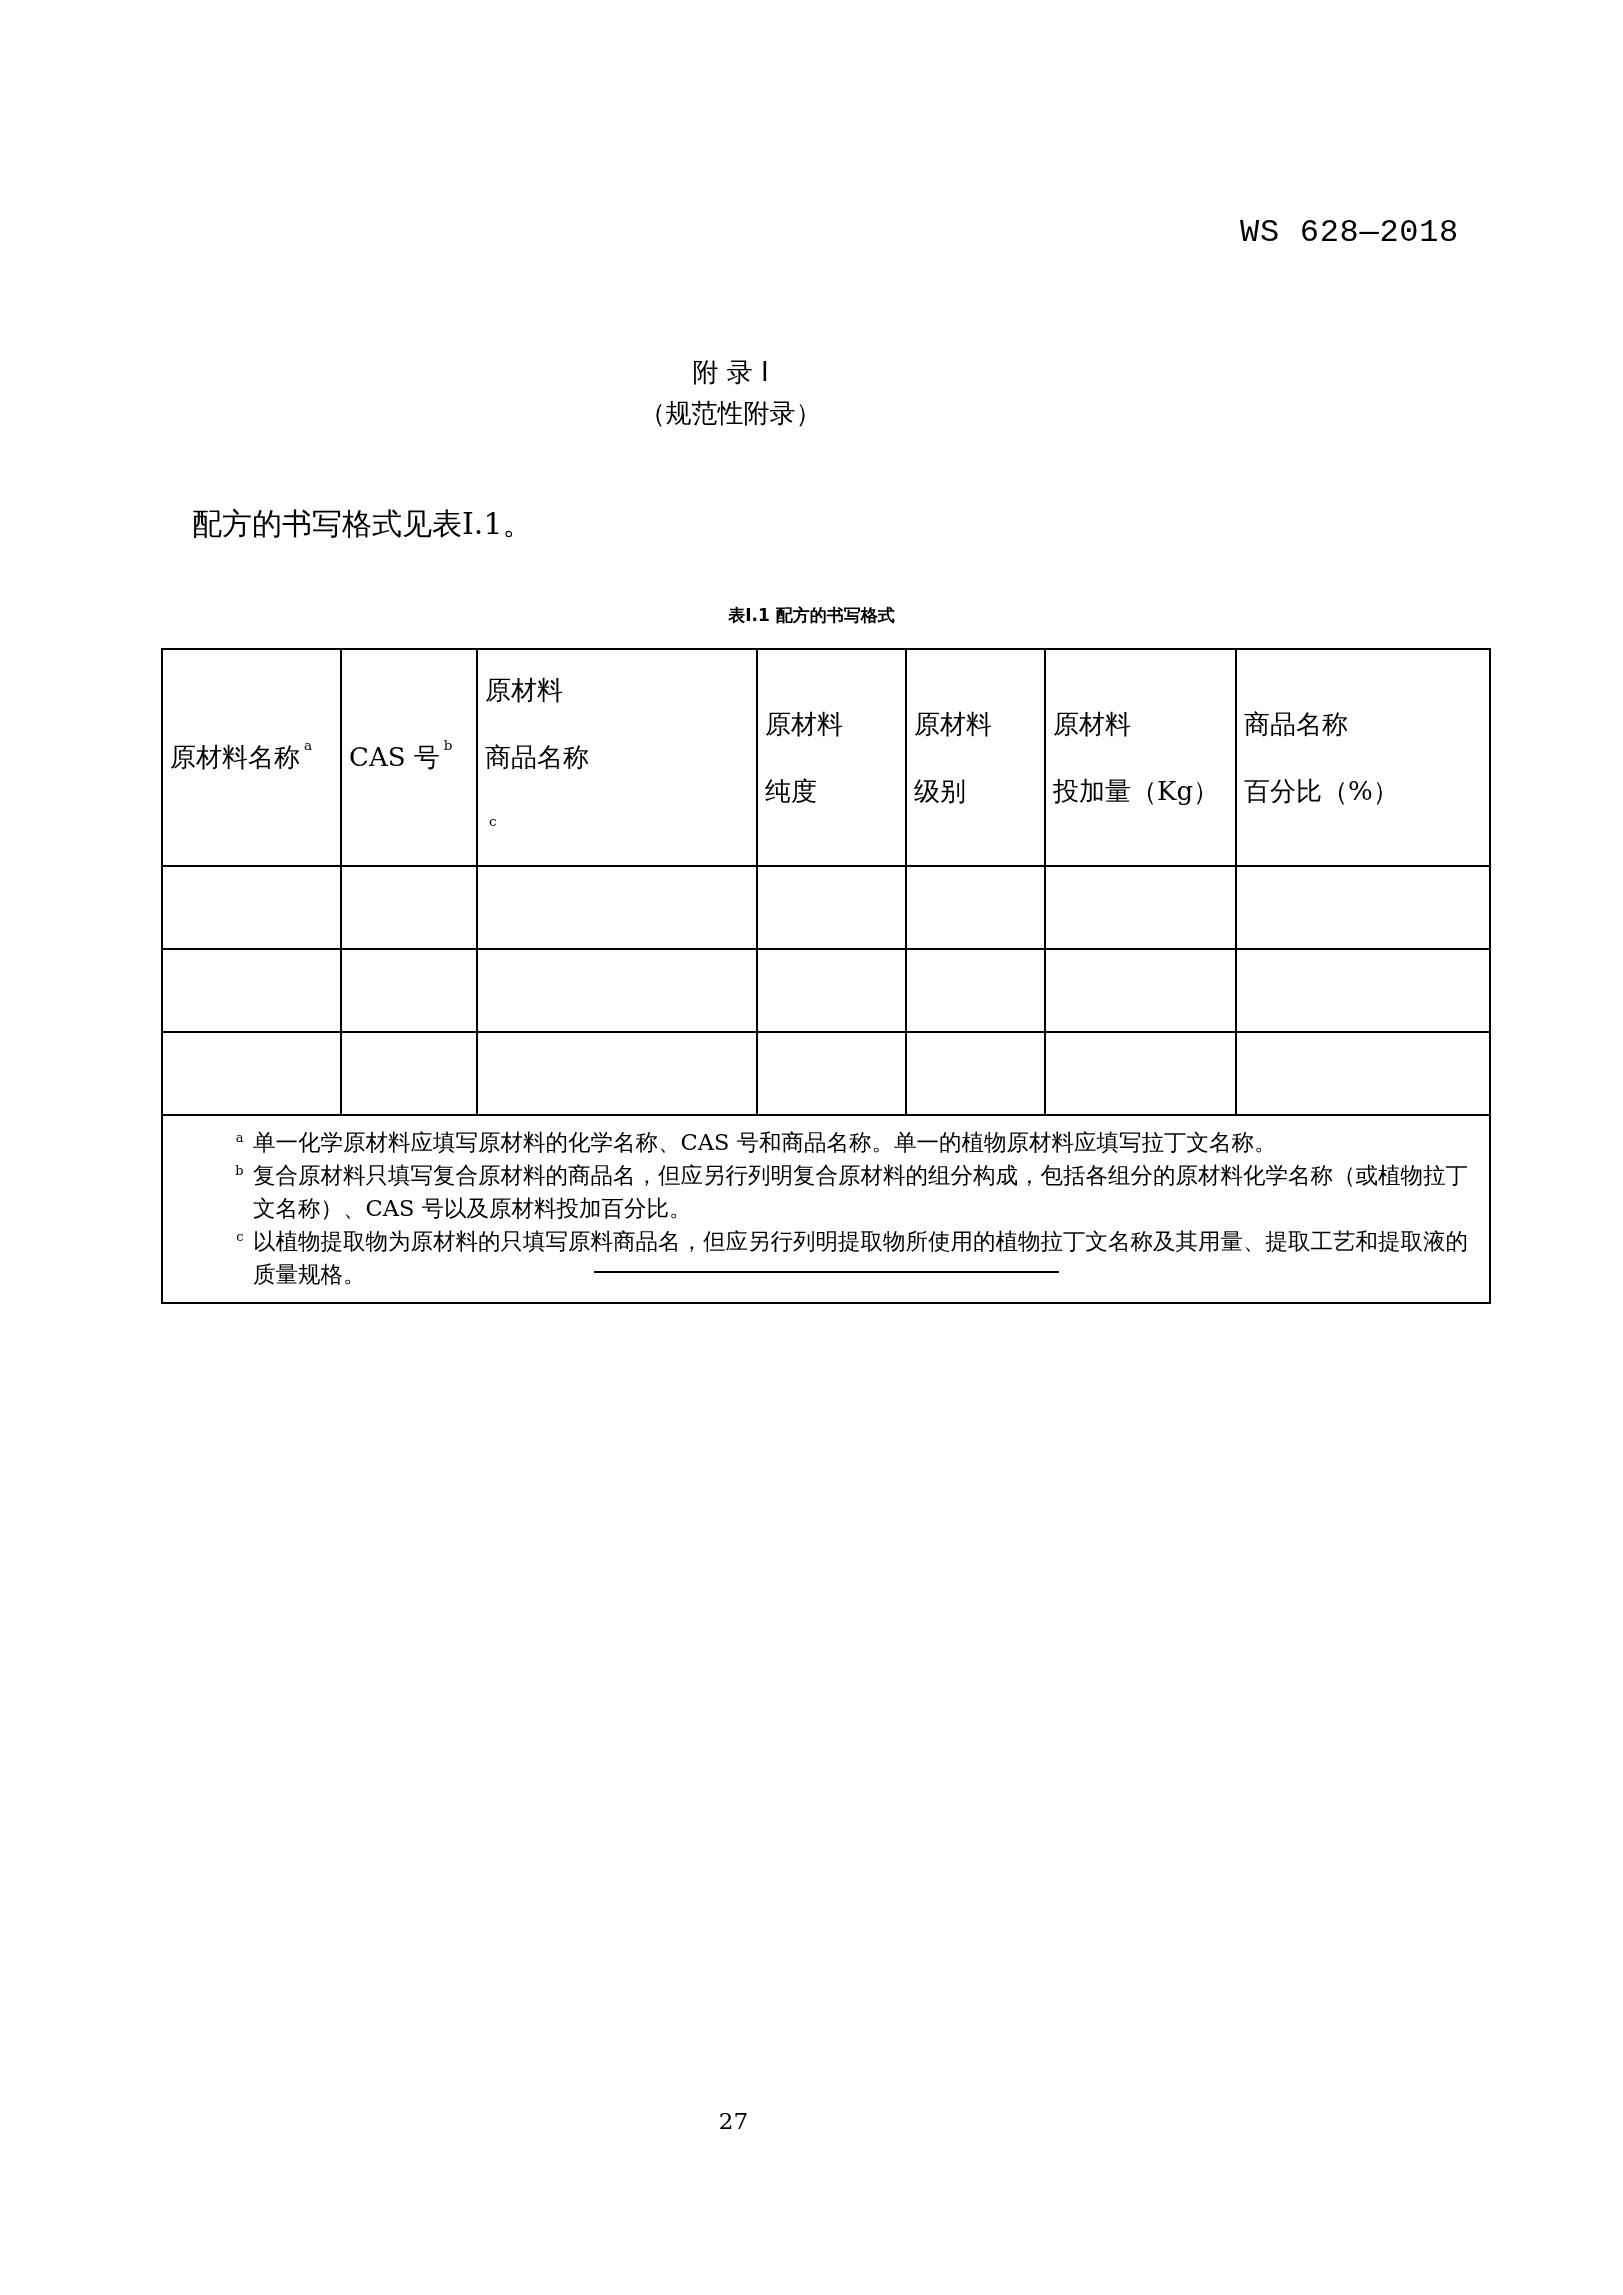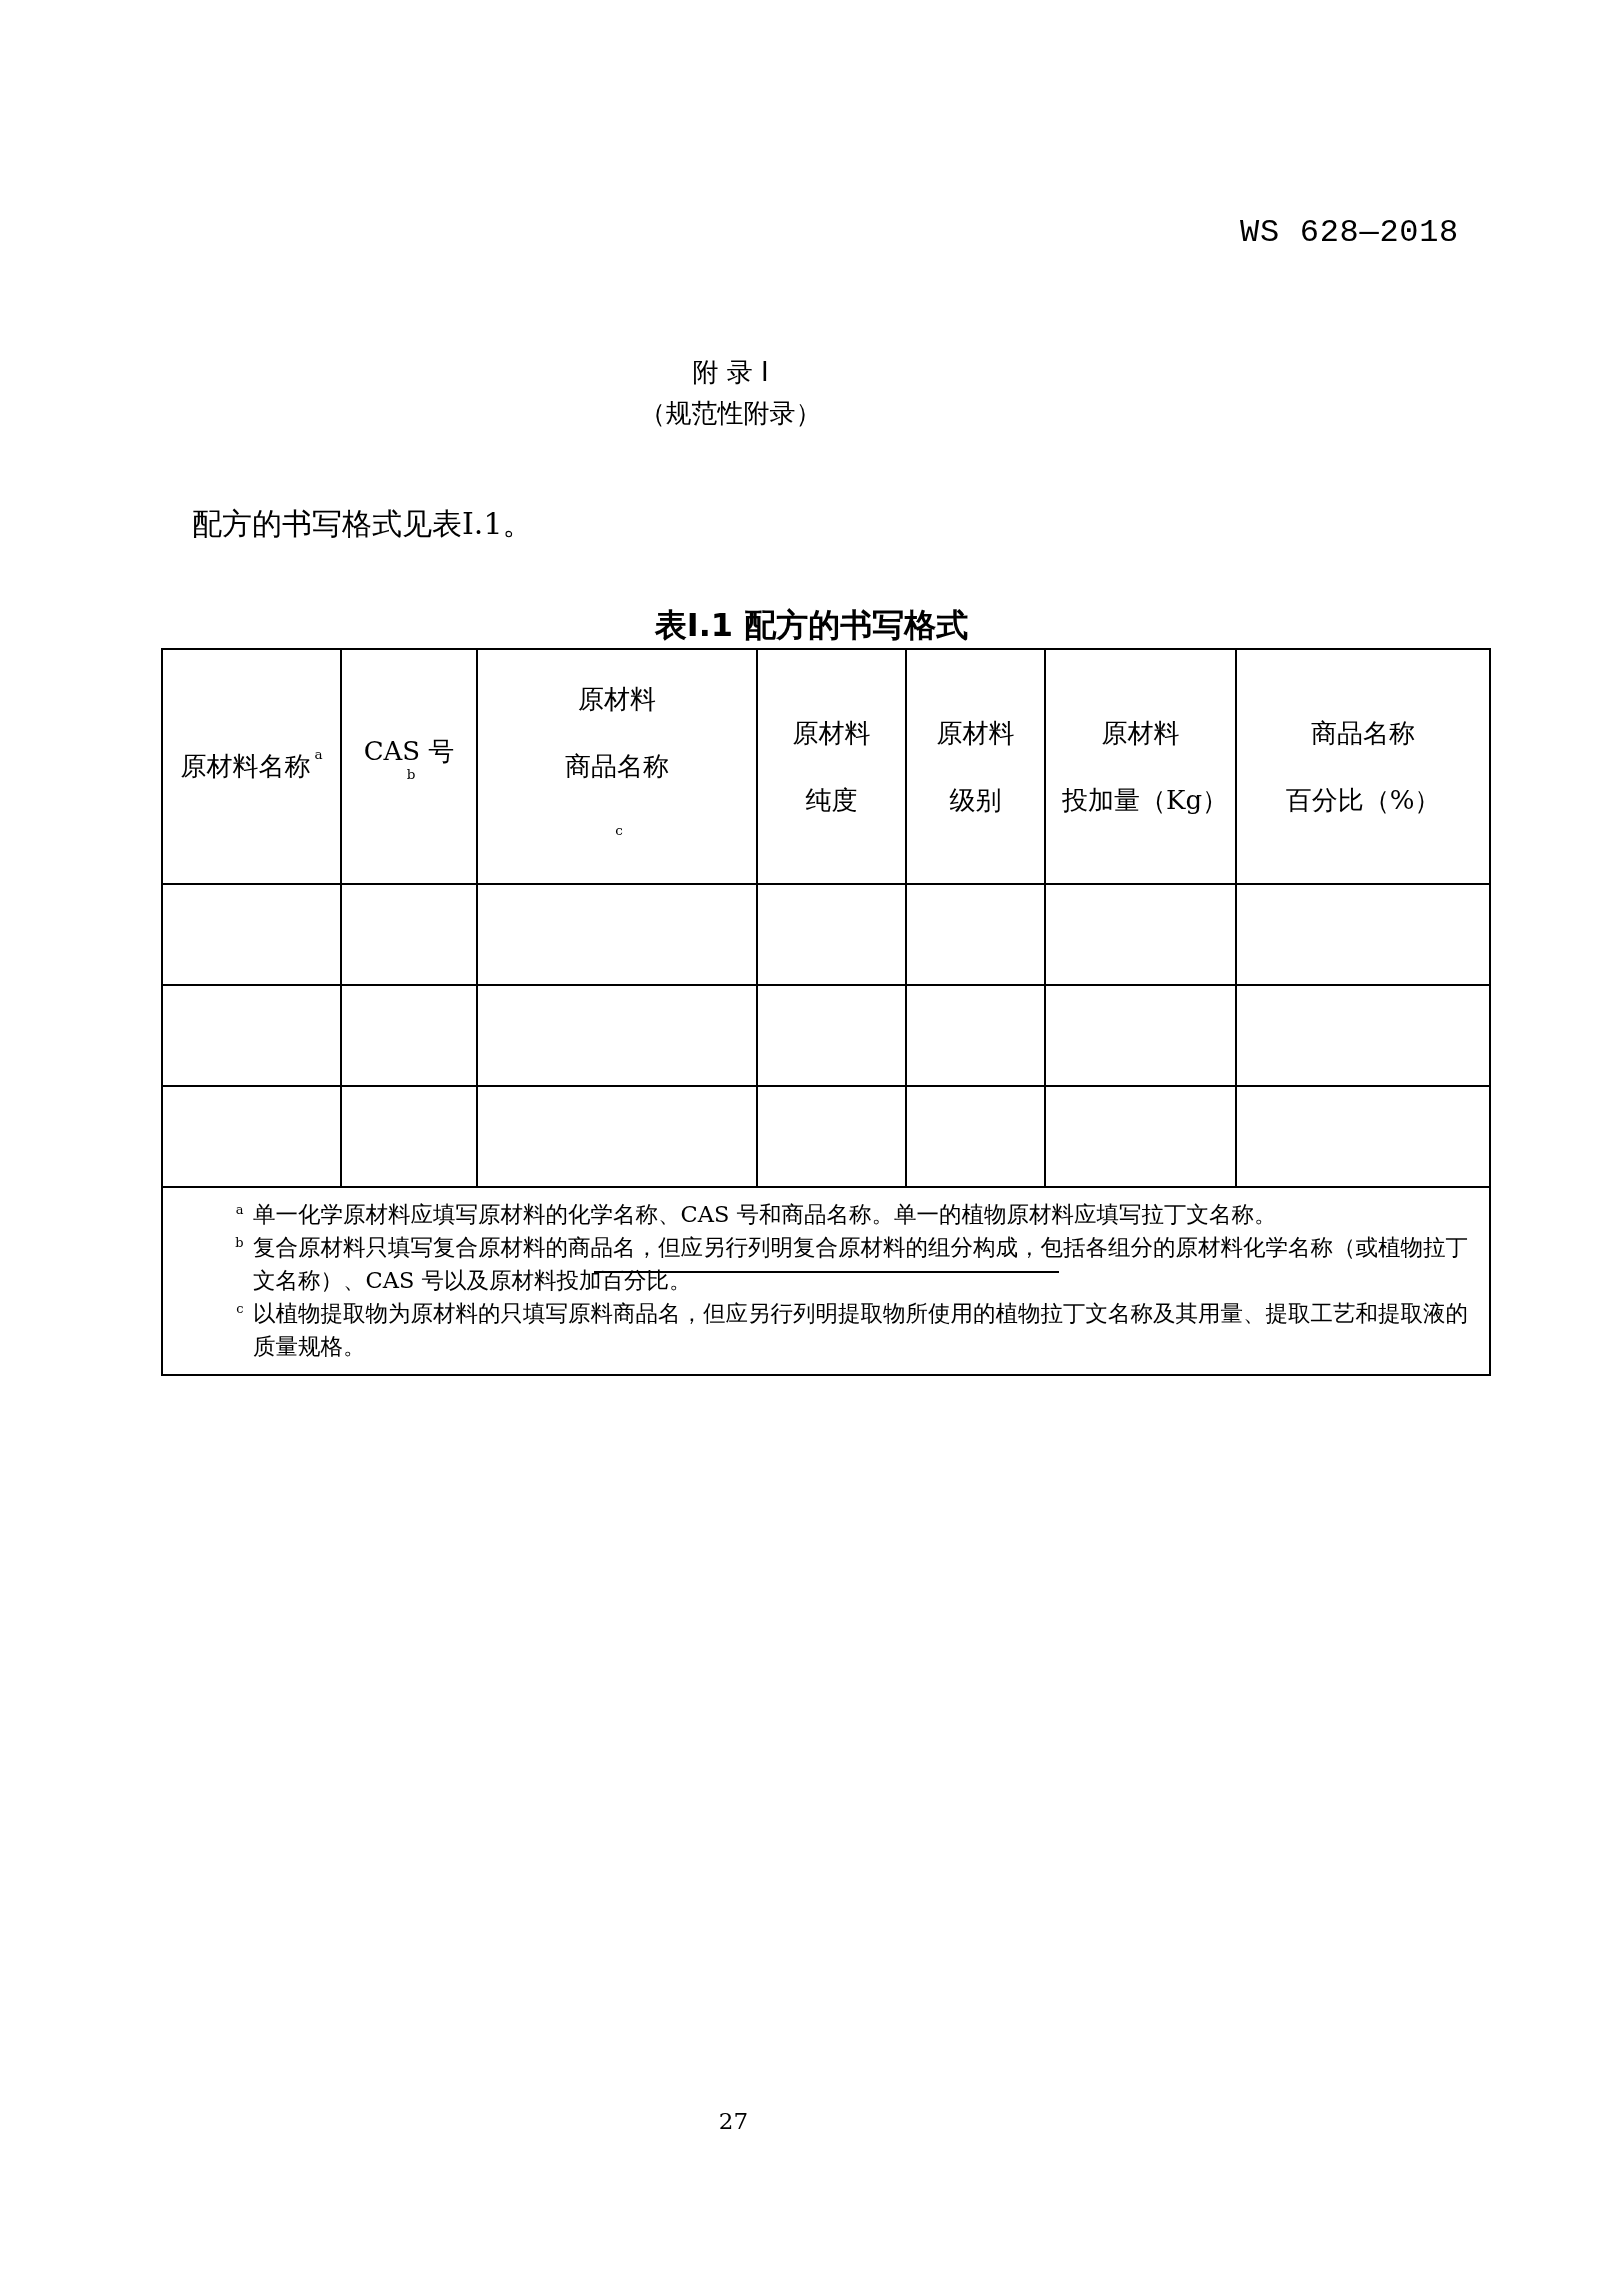--- a/index.html
+++ b/index.html
@@ -43,35 +43,35 @@
       font-family: "DejaVu Serif", "Liberation Serif", serif;
     }
     .table-caption {
       position: absolute;
       top: 604px;
       left: 0;
       width: 1623px;
       text-align: center;
       font-family: "DejaVu Sans", "Liberation Sans", sans-serif;
       font-weight: bold;
-      font-size: 32px;
+      font-size: 17px;
     }
     table.formula {
       position: absolute;
       top: 648px;
       left: 161px;
       width: 1328px;
       border-collapse: collapse;
       table-layout: fixed;
       font-size: 26px;
     }
     table.formula td, table.formula th {
       border: 2px solid #000;
-      padding: 16px;
-      text-align: center;
+      padding: 7px;
+      text-align: left;
       vertical-align: middle;
       font-weight: normal;
     }
     table.formula tr.header-row th { height: 136px; }
     table.formula tr.data-row td { height: 67px; }
     .two-line { line-height: 67px; }
     .two-line span { display: block; white-space: nowrap; }
     sup.fn {
       font-size: 13.6px;
       vertical-align: top;

